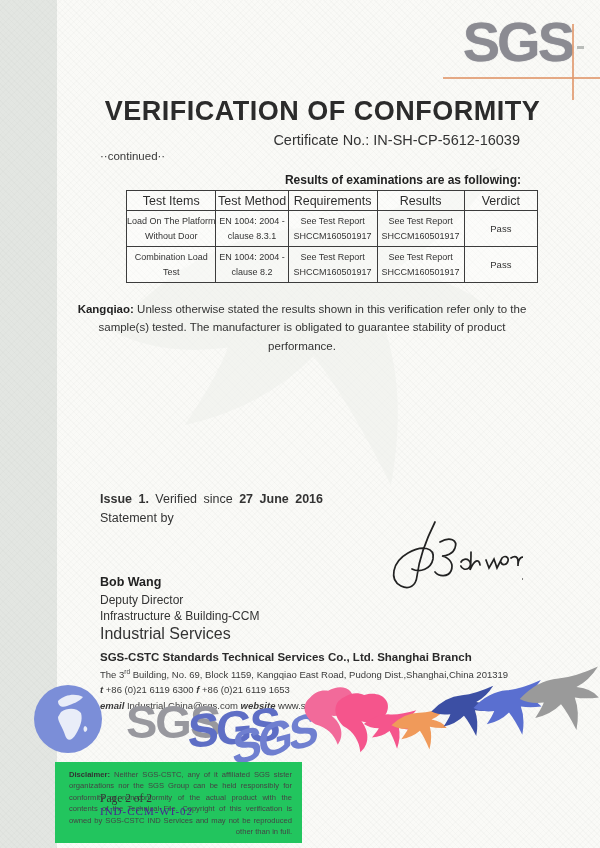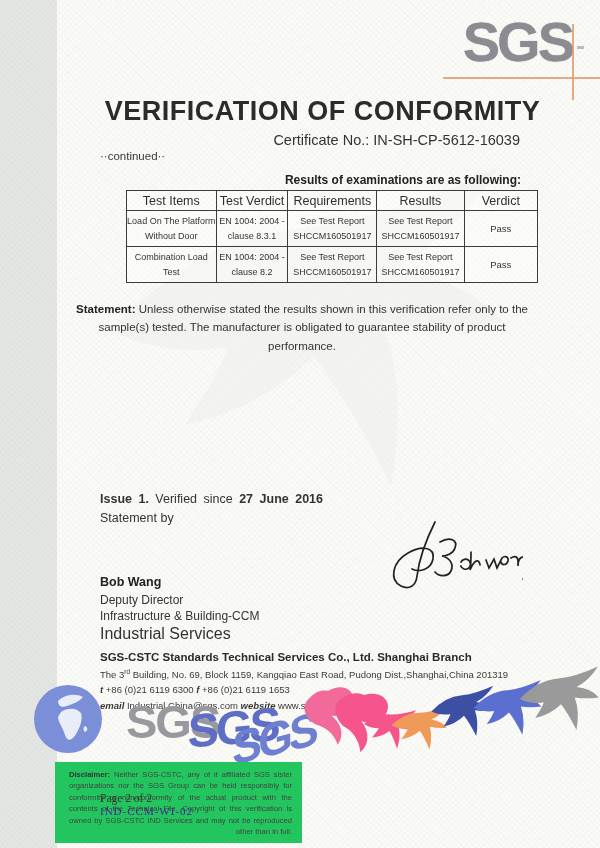--- a/index.html
+++ b/index.html
@@ -92,21 +92,21 @@
 
 <div class="title">VERIFICATION OF CONFORMITY</div>
 <div class="cert-line">Certificate No.: IN-SH-CP-5612-16039</div>
 <div class="continued">··continued··</div>
 <div class="results-heading">Results of examinations are as following:</div>
 
 <table class="results">
   <tbody>
       <tr>
     <th class="c1">Test Items</th>
-    <th class="c2">Test Verdict</th>
+    <th class="c2">Test Method</th>
     <th class="c3">Requirements</th>
     <th class="c4">Results</th>
     <th class="c5">Verdict</th>
   </tr>
   <tr>
     <td>
       <div>Load On The Platform</div>
       <div>Without Door</div>
     </td>
     <td>
@@ -138,21 +138,21 @@
     <td>
       <div>See Test Report</div>
       <div>SHCCM160501917</div>
     </td>
     <td class="c5">Pass</td>
   </tr>
 </tbody>
   </table>
 
 <div class="statement">
-  <b>Statement:</b><span> Unless otherwise stated the results shown in this verification refer only to the sample(s) tested. The manufacturer is obligated to guarantee stability of product performance.</span>
+  <b>Kangqiao:</b><span> Unless otherwise stated the results shown in this verification refer only to the sample(s) tested. The manufacturer is obligated to guarantee stability of product performance.</span>
 </div>
 
 <div class="rcol issue-line">
   <b>Issue 1.</b><span> Verified since </span><b>27 June 2016</b>
 </div>
 <div class="rcol authorised">Statement by</div>
 
 <svg class="sig-svg" width="140" height="72" viewBox="0 0 140 72">
   <g fill="none" stroke="#222" stroke-width="1.7" stroke-linecap="round">
     <path d="M52,4 C44,20 36,42 34,58 C33,68 26,72 18,68 C6,62 9,44 25,35 C39,27 52,29 50,41 C48,51 37,55 29,51"></path>

